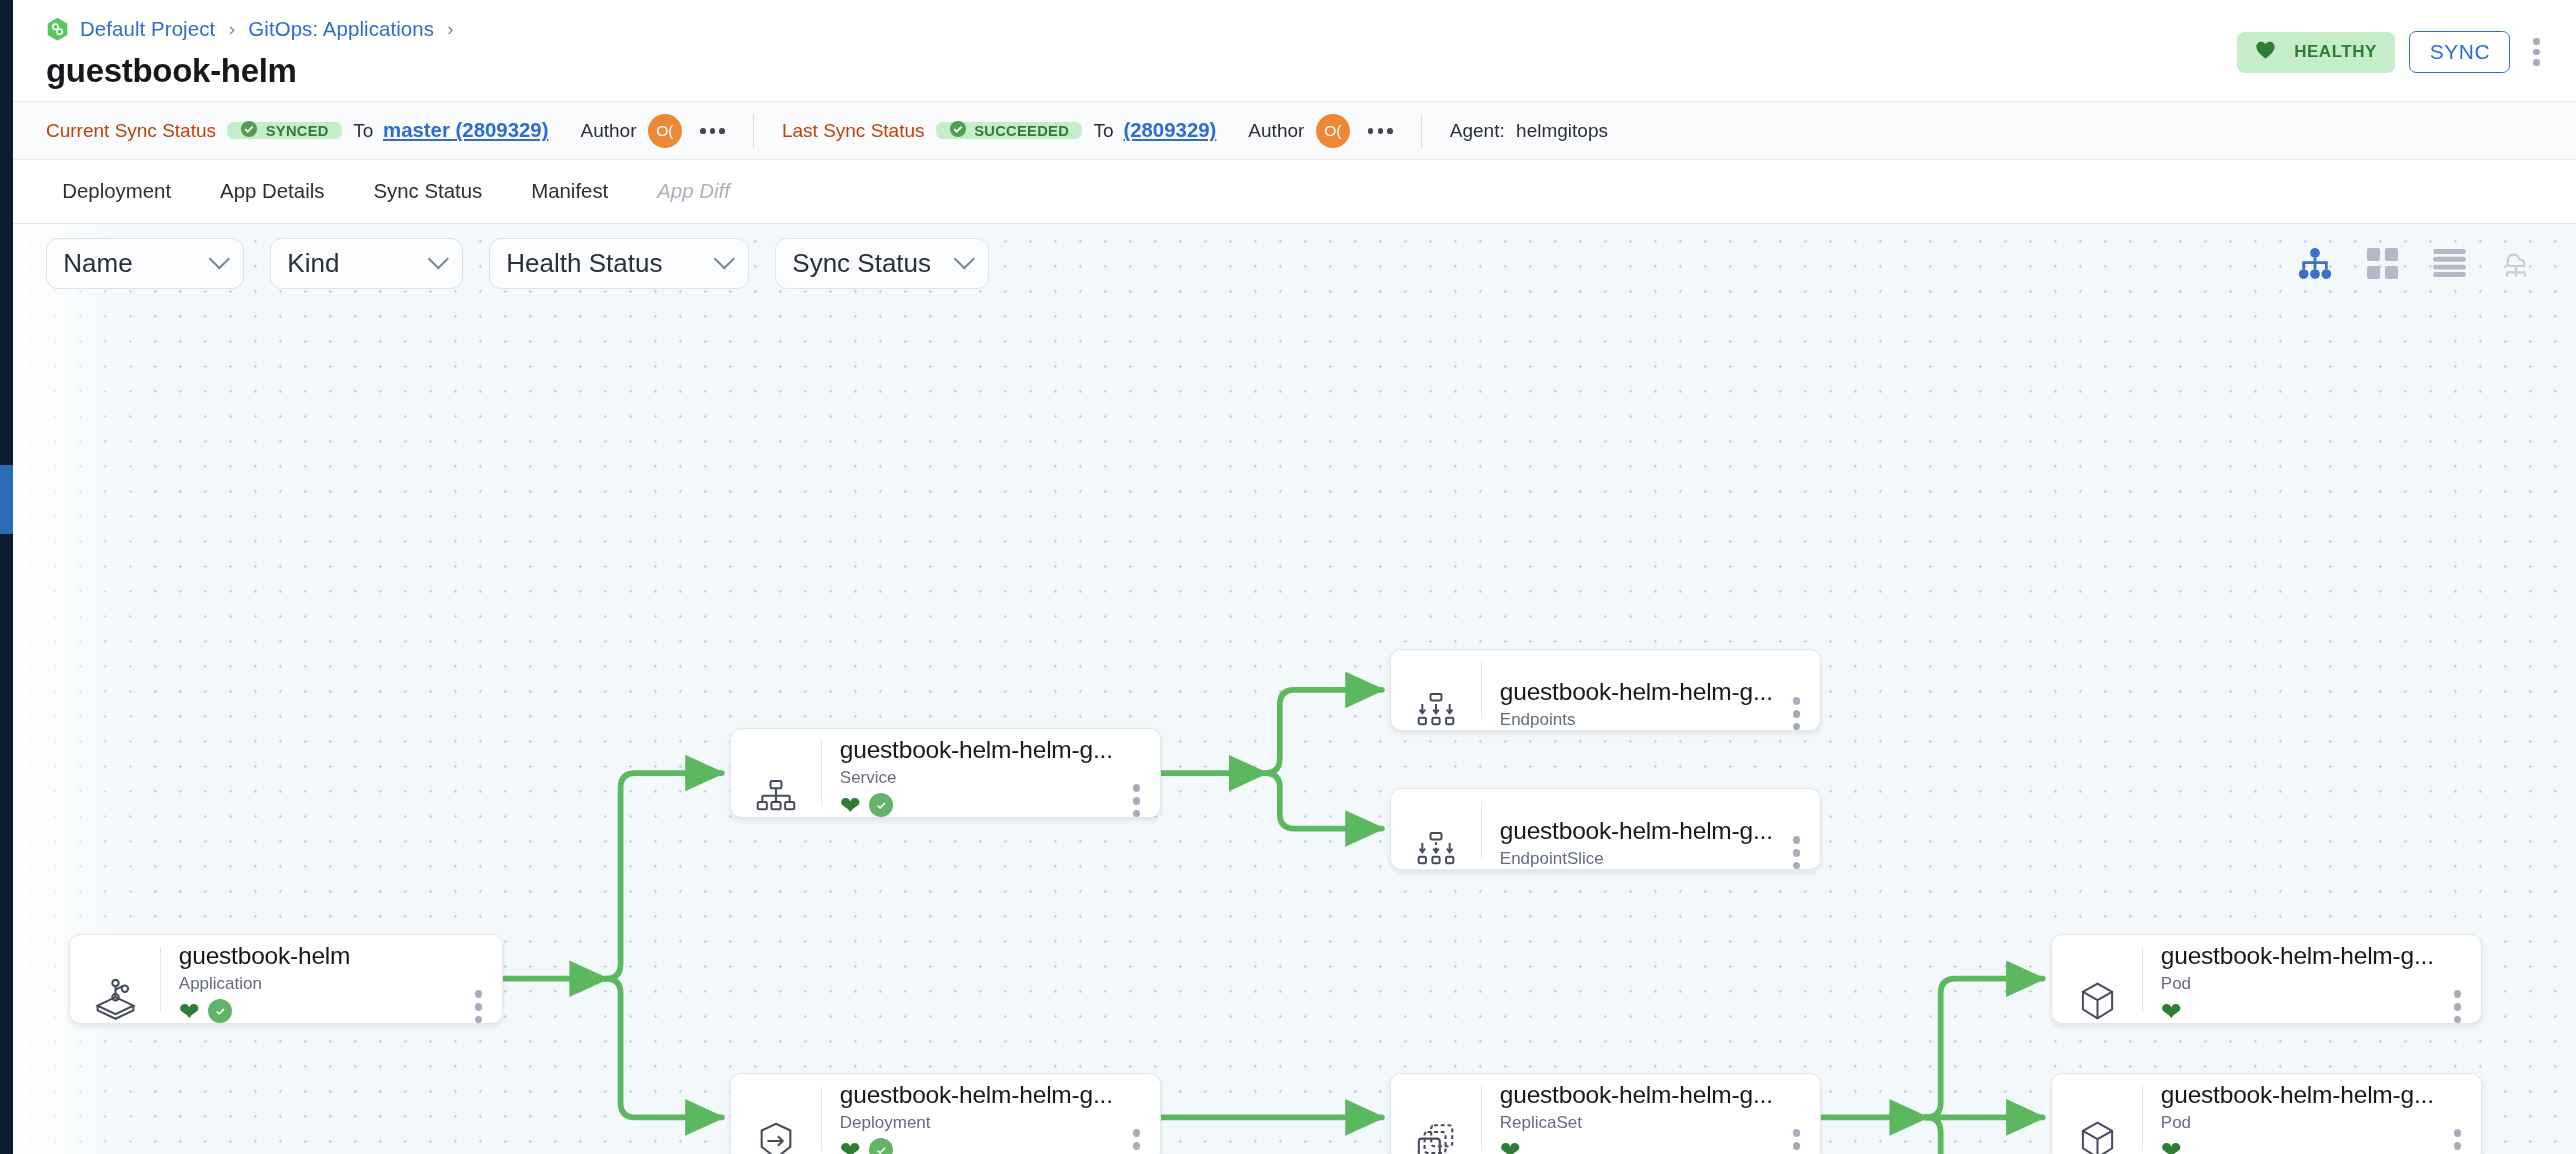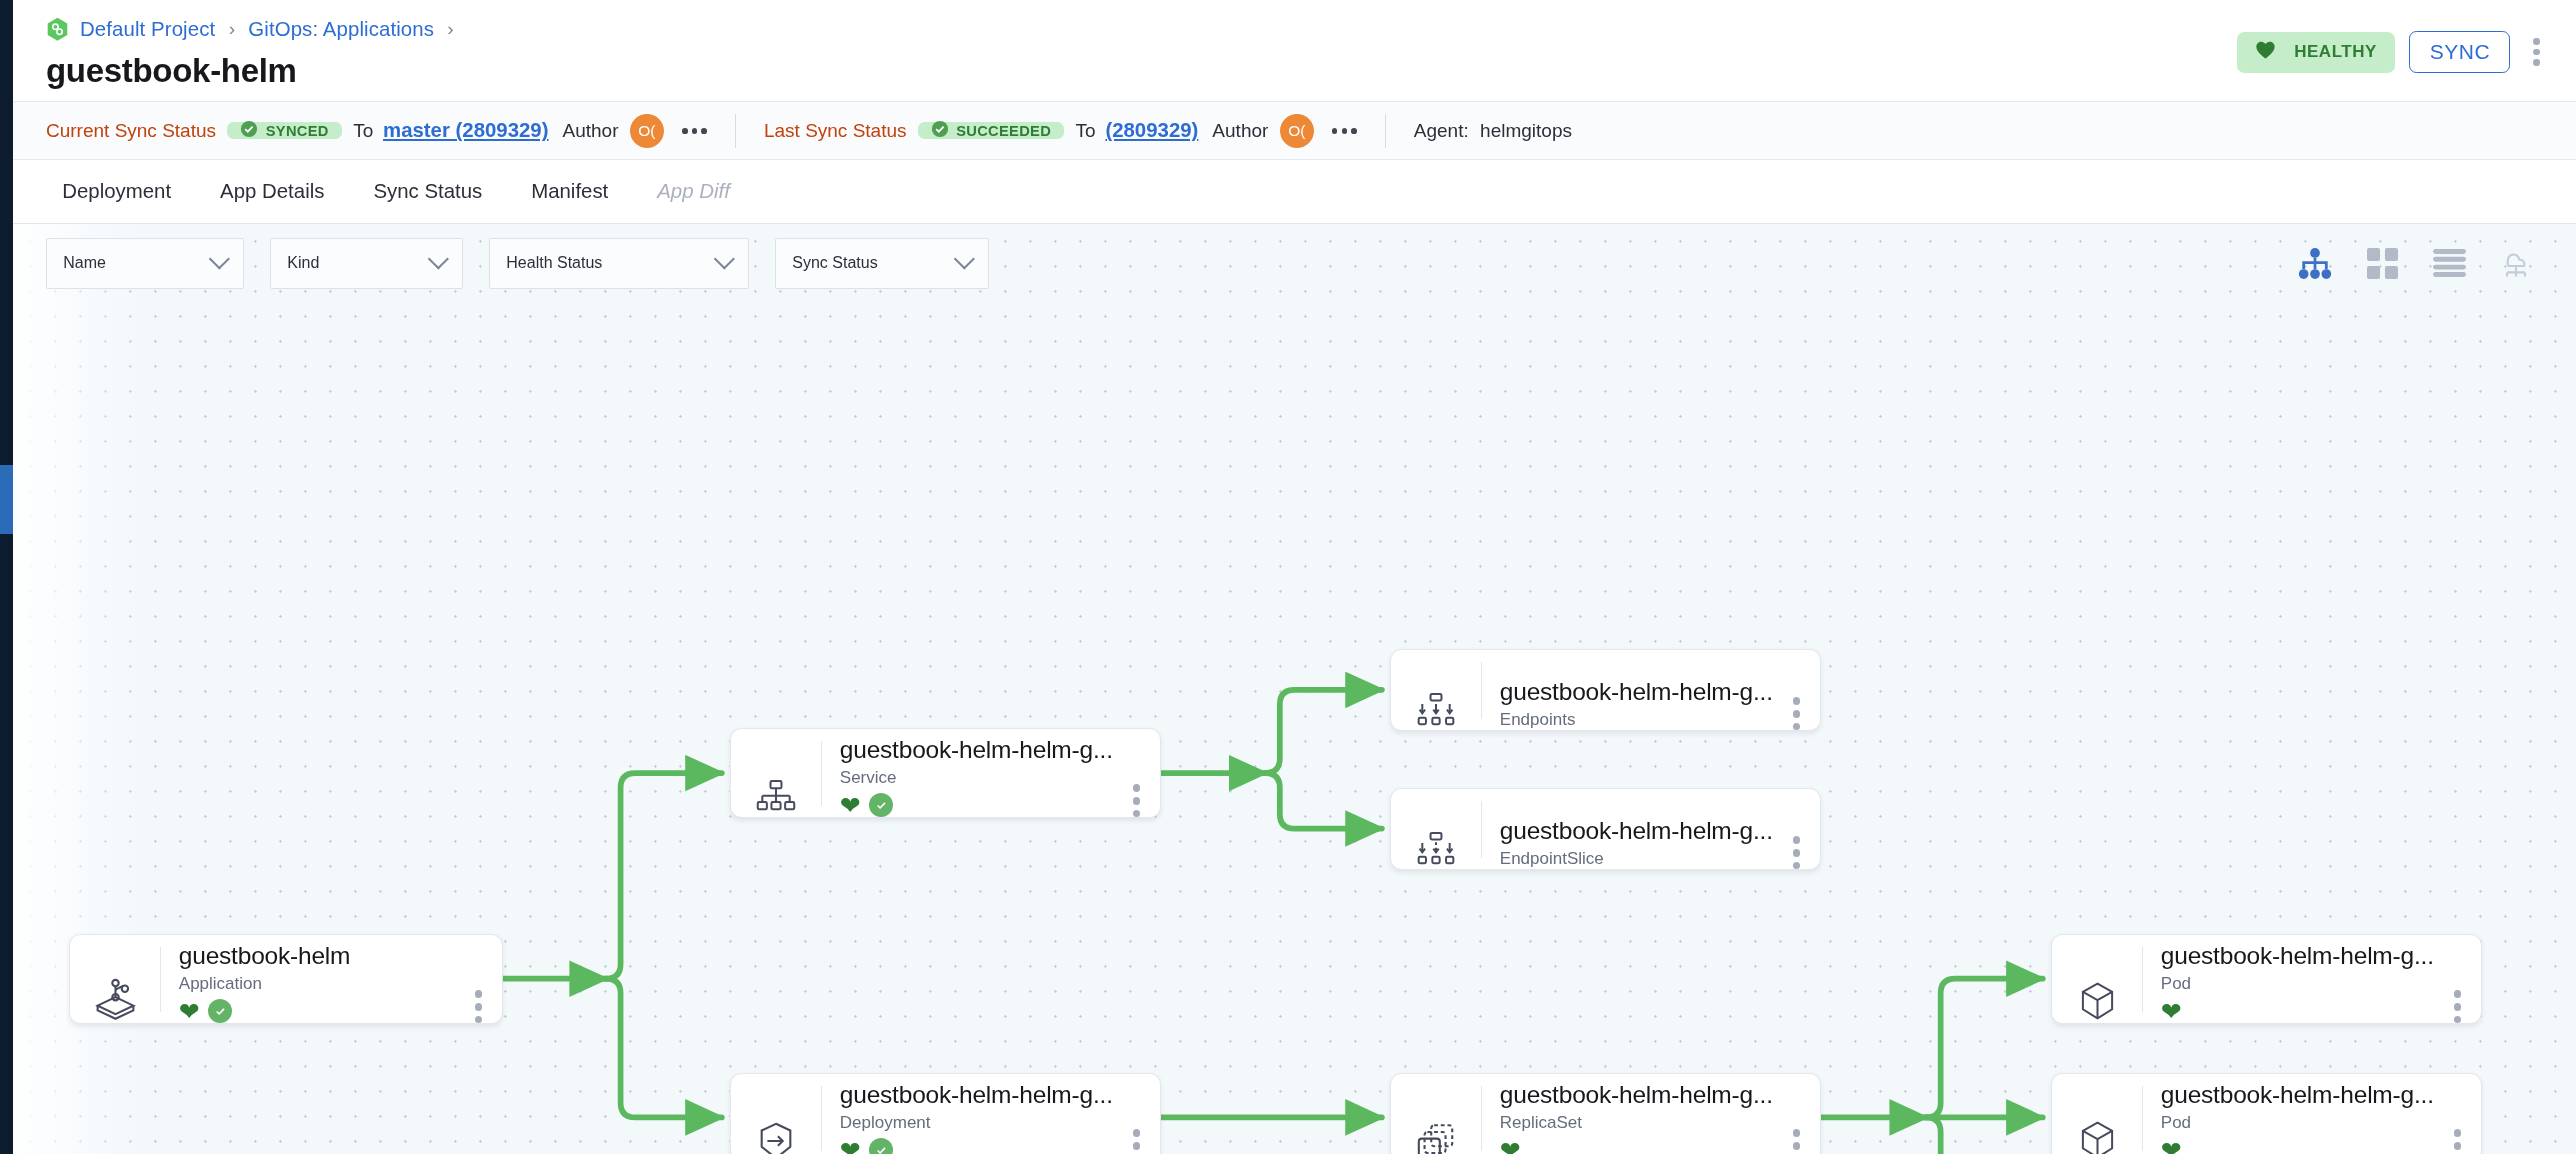--- a/index.html
+++ b/index.html
@@ -65,21 +65,21 @@
     flex: 0 0 59px;
   }
   .sb-label { font-size: 19px; color: #c2410c; white-space: nowrap; }
   .sb-chip {
     display: flex; align-items: center; gap: 7.3px; margin: 0 11.4px;
     background: #c6edc9; border-radius: 6.5px; height: 17px; padding: 0 13px;
     color: #2f7d33; font-size: 14.7px; font-weight: bold; letter-spacing: 0.3px;
   }
   .sb-to { font-size: 19px; color: #2b2f38; margin-right: 9.8px; }
   .sb-rev { font-size: 20.4px; font-weight: bold; color: #2d6dd3; white-space: nowrap; }
-  .sb-author { font-size: 19px; color: #2b2f38; margin-left: 14px; margin-right: 11.4px; }
+  .sb-author { font-size: 19px; color: #2b2f38; margin-left: 32px; margin-right: 11.4px; }
   .avatar {
     width: 34px; height: 34px; border-radius: 50%; background: #ed8936;
     color: #fff; font-size: 15.5px; display: flex; align-items: center;
     justify-content: center; overflow: hidden; flex: 0 0 34px;
   }
   .dots-h { display: flex; gap: 4.1px; margin-left: 18px; }
   .dots-h i { width: 5.7px; height: 5.7px; border-radius: 50%; background: #44474f; display: block; }
   .vdiv { width: 0.8px; height: 34px; background: #d8dbe3; margin: 0 28px; flex: 0 0 0.8px; }
   .sb-agent { font-size: 19px; color: #2b2f38; }
 
@@ -109,22 +109,22 @@
       radial-gradient(#c4cbd6 1.3px, transparent 1.4px);
     background-size: 100% 100%, 25px 25px;
     background-position: 0 0, 4.9px 4.9px;
   }
   .filterbar {
     position: absolute; left: 0; top: 0; right: 0; height: 78px;
     display: flex; align-items: center; padding: 0 33px; gap: 26px; z-index: 5;
   }
   .filter {
     display: flex; align-items: center; justify-content: space-between;
-    background: #fbfcfe; border: 0.8px solid #dde1e8; border-radius: 2px;
-    height: 51px; padding: 0 16.3px; font-size: 16px; color: #2b2f38;
+    background: #fbfcfe; border: 0.8px solid #dde1e8; border-radius: 12px;
+    height: 51px; padding: 0 16.3px; font-size: 26px; color: #2b2f38;
   }
   .f1 { width: 198px; } .f2 { width: 193px; } .f3 { width: 260px; } .f4 { width: 214px; }
   .chev { width: 14.7px; height: 14.7px; border-right: 2.4px solid #7b8699; border-bottom: 2.4px solid #7b8699;
           transform: rotate(45deg) translate(-3.3px,-3.3px); flex: 0 0 14.7px; }
   .viewtoggles {
     position: absolute; right: 42px; top: 0; height: 78px;
     display: flex; align-items: center; gap: 31px; z-index: 5;
   }
   .vtg { width: 36px; height: 36px; display: flex; align-items: center; justify-content: center; }
 

